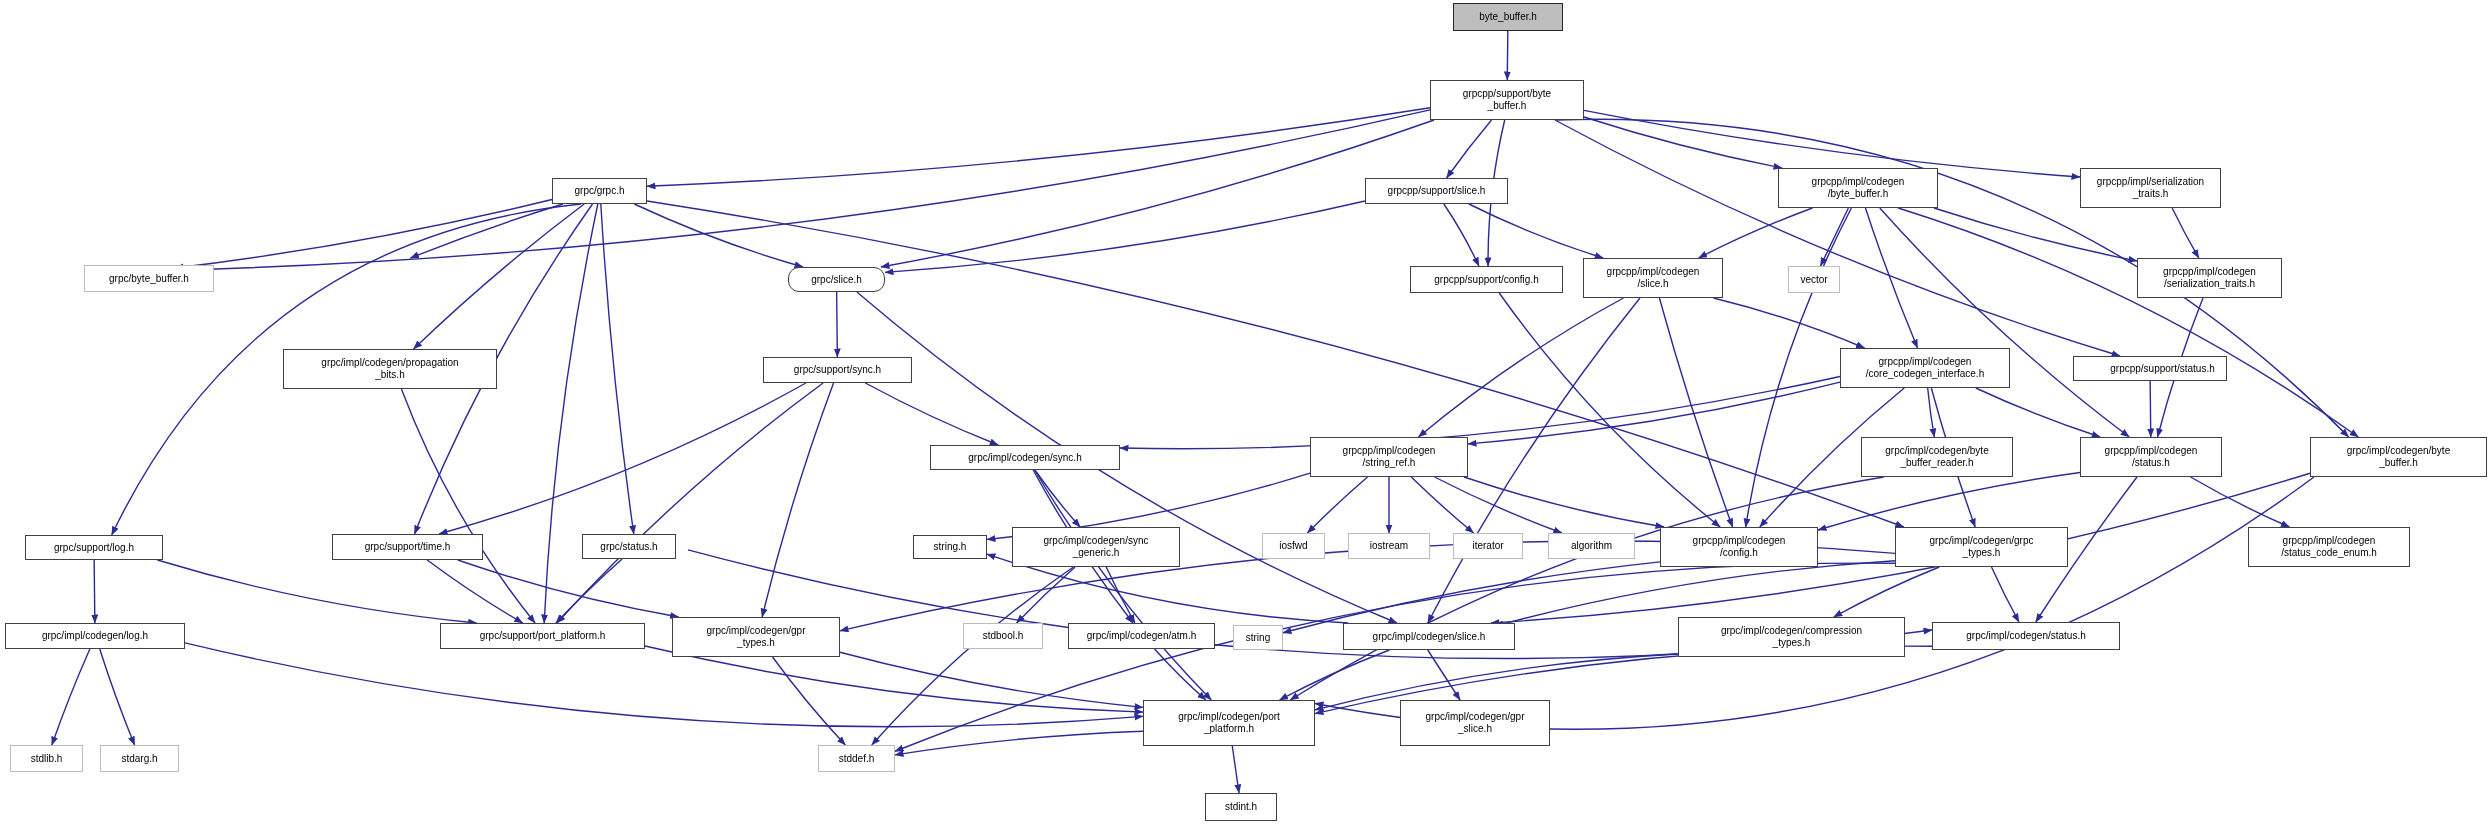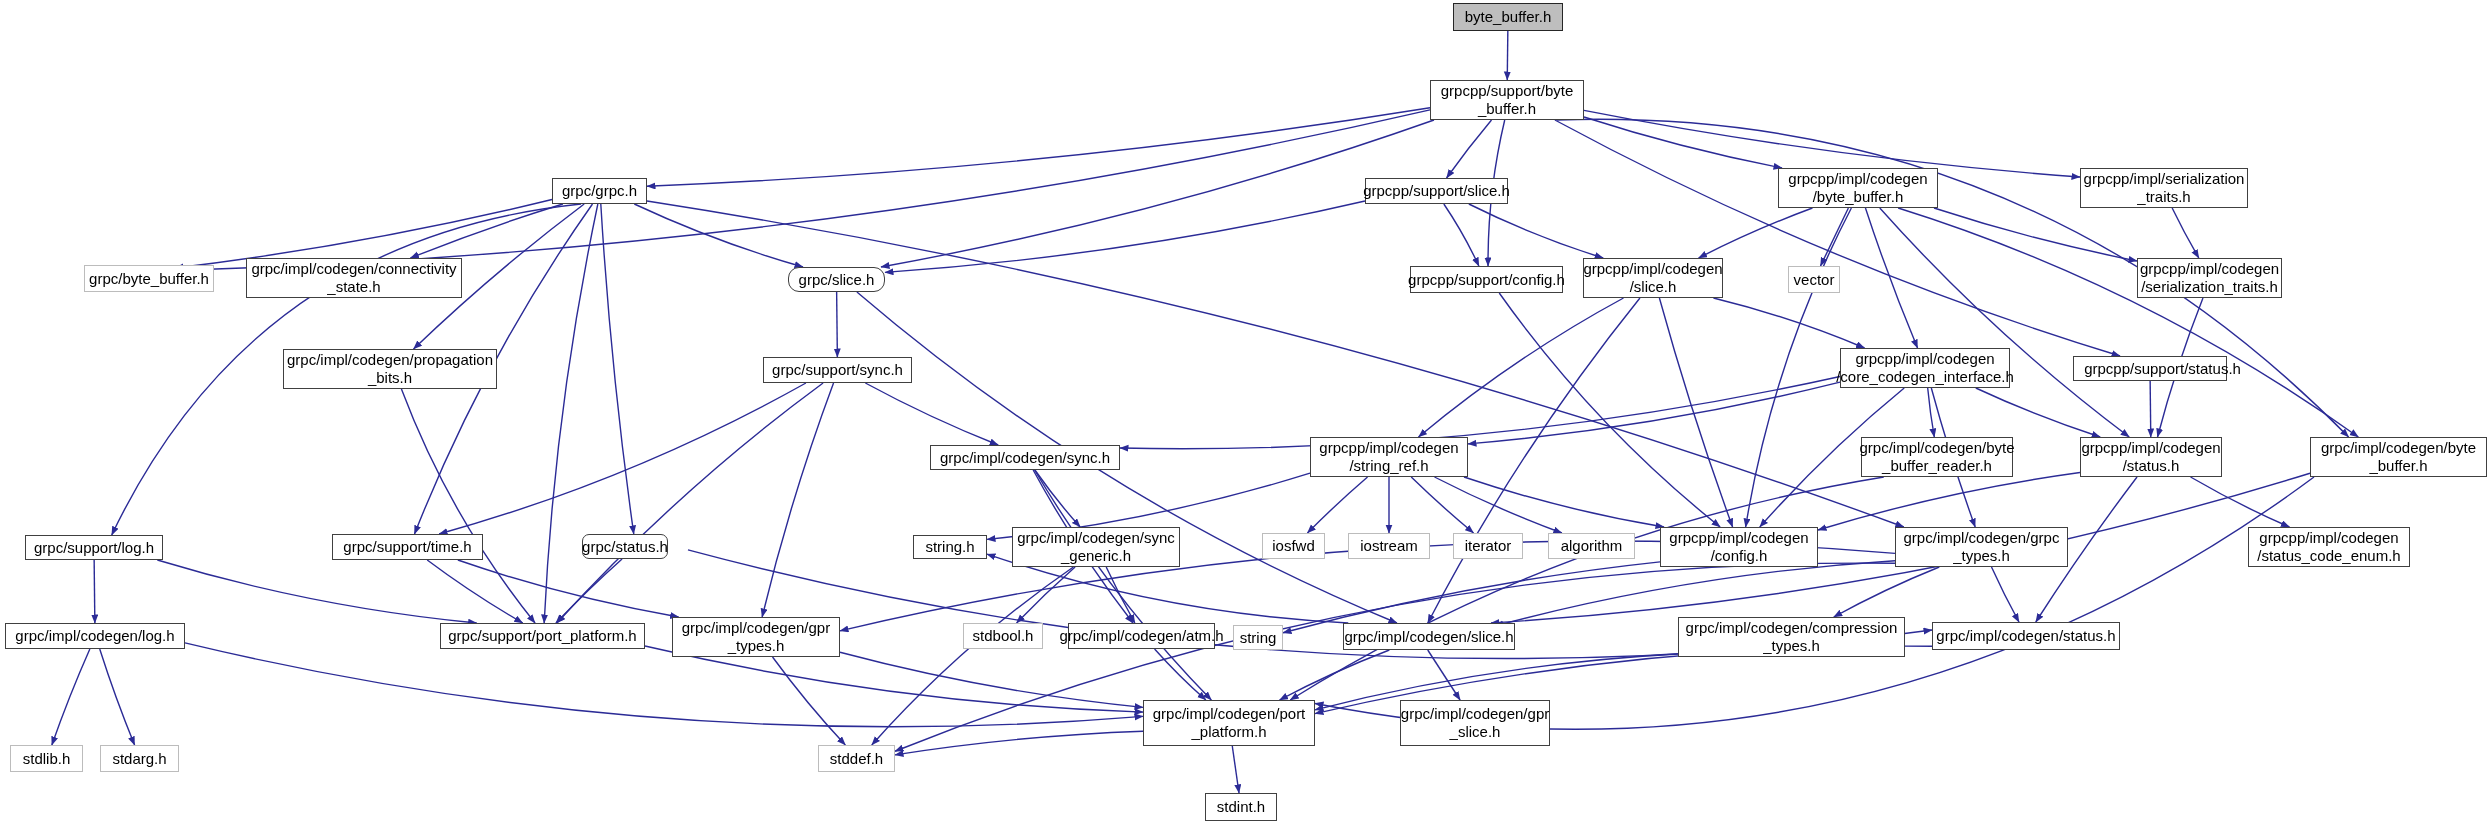--- a/index.html
+++ b/index.html
@@ -34,21 +34,21 @@
     position: absolute;
     box-sizing: border-box;
     display: flex;
     align-items: center;
     justify-content: center;
     text-align: center;
     white-space: pre-line;
     background: #ffffff;
     border: 1.5px solid #404040;
     color: #000000;
-    font-size: 15px;
+    font-size: 10px;
     line-height: 1.2;
     padding: 0 3px;
     z-index: 1;
     cursor: pointer;
   }
   .node.root {
     background: #bebebe;
     border-color: #262626;
   }
   .node.external {
@@ -162,25 +162,23 @@
       <path d="M1232.2857142857142,746 Q1235.642857142857,769.5 1239,793" class="edge" marker-end="url(#arrow)"></path>
     </svg>
 
 <div class="node root" style="left: 1453px; top: 3px; width: 110px; height: 28px;">byte_buffer.h</div>
     <div class="node normal" style="left: 1430px; top: 80px; width: 154px; height: 40px;">grpcpp/support/byte
 _buffer.h</div>
     <div class="node normal" style="left: 552px; top: 178px; width: 95px; height: 26px;">grpc/grpc.h</div>
     <div class="node normal" style="left: 1365px; top: 178px; width: 143px; height: 26px;">grpcpp/support/slice.h</div>
     <div class="node normal" style="left: 1778px; top: 168px; width: 160px; height: 40px;">grpcpp/impl/codegen
 /byte_buffer.h</div>
-    <div class="node normal" style="left: 2080px; top: 168px; width: 168px; height: 40px;">grpcpp/impl/serialization
+    <div class="node normal" style="left: 2080px; top: 168px; width: 141px; height: 40px;">grpcpp/impl/serialization
 _traits.h</div>
     <div class="node external" style="left: 45px; top: 265px; width: 130px; height: 27px; margin-left: 39px;">grpc/byte_buffer.h</div>
-    <div class="node normal" style="left: 246px; top: 258px; width: 216px; height: 40px;">grpc/impl/codegen/connectivity
-_state.h</div>
     <div class="node normal" style="left: 788px; top: 267px; width: 97px; height: 25px; border-radius: 11px;">grpc/slice.h</div>
     <div class="node normal" style="left: 1410px; top: 266px; width: 153px; height: 27px;">grpcpp/support/config.h</div>
     <div class="node normal" style="left: 1583px; top: 258px; width: 140px; height: 40px;">grpcpp/impl/codegen
 /slice.h</div>
     <div class="node external" style="left: 1788px; top: 266px; width: 52px; height: 27px;">vector</div>
     <div class="node normal" style="left: 2137px; top: 258px; width: 145px; height: 40px;">grpcpp/impl/codegen
 /serialization_traits.h</div>
     <div class="node normal" style="left: 283px; top: 349px; width: 214px; height: 40px;">grpc/impl/codegen/propagation
 _bits.h</div>
     <div class="node normal" style="left: 763px; top: 357px; width: 149px; height: 26px;">grpc/support/sync.h</div>
@@ -191,21 +189,21 @@
     <div class="node normal" style="left: 1310px; top: 437px; width: 158px; height: 40px;">grpcpp/impl/codegen
 /string_ref.h</div>
     <div class="node normal" style="left: 1861px; top: 437px; width: 152px; height: 40px;">grpc/impl/codegen/byte
 _buffer_reader.h</div>
     <div class="node normal" style="left: 2080px; top: 437px; width: 142px; height: 40px;">grpcpp/impl/codegen
 /status.h</div>
     <div class="node normal" style="left: 2310px; top: 437px; width: 177px; height: 40px;">grpc/impl/codegen/byte
 _buffer.h</div>
     <div class="node normal" style="left: 25px; top: 535px; width: 138px; height: 25px;">grpc/support/log.h</div>
     <div class="node normal" style="left: 332px; top: 534px; width: 151px; height: 26px;">grpc/support/time.h</div>
-    <div class="node normal" style="left: 582px; top: 534px; width: 86px; height: 25px; border-radius: 7px;">grpc/status.h</div>
+    <div class="node normal" style="left: 582px; top: 534px; width: 94px; height: 25px;">grpc/status.h</div>
     <div class="node normal" style="left: 913px; top: 535px; width: 74px; height: 24px;">string.h</div>
     <div class="node normal" style="left: 1012px; top: 527px; width: 168px; height: 40px;">grpc/impl/codegen/sync
 _generic.h</div>
     <div class="node external" style="left: 1262px; top: 533px; width: 63px; height: 26px;">iosfwd</div>
     <div class="node external" style="left: 1348px; top: 533px; width: 82px; height: 26px;">iostream</div>
     <div class="node external" style="left: 1453px; top: 533px; width: 70px; height: 26px;">iterator</div>
     <div class="node external" style="left: 1548px; top: 533px; width: 87px; height: 26px;">algorithm</div>
     <div class="node normal" style="left: 1660px; top: 527px; width: 158px; height: 40px;">grpcpp/impl/codegen
 /config.h</div>
     <div class="node normal" style="left: 1895px; top: 527px; width: 173px; height: 40px;">grpc/impl/codegen/grpc

